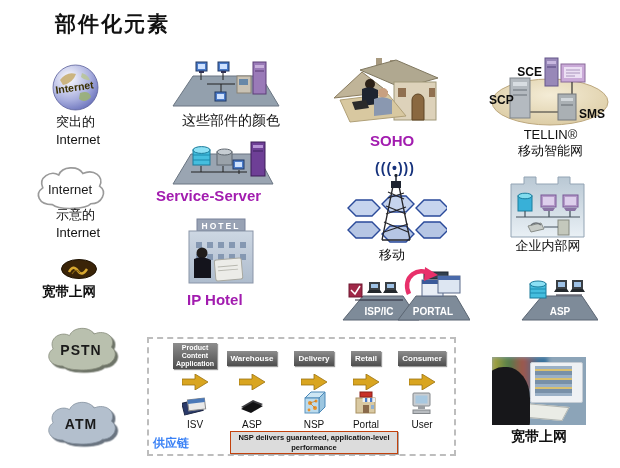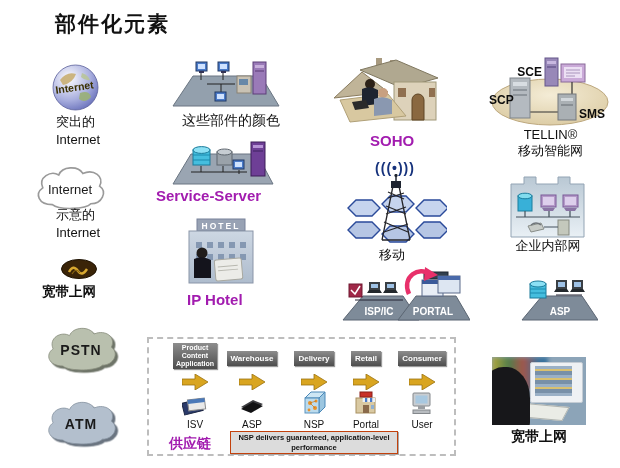--- a/index.html
+++ b/index.html
@@ -27,21 +27,21 @@
       color:#fff;font-weight:bold;font-size:8px;line-height:1.15;padding:3px 4px;
       white-space:pre-line;box-shadow:1px 1px 1px #999;}
   .sc-stage.small{font-size:7px;padding:1px 3px;}
   .sc-arrow{position:absolute;left:50%;margin-left:-13px;top:31px;}
   .sc-icon{position:absolute;left:50%;margin-left:-13px;top:49px;}
   .sc-role{position:absolute;left:0;width:100%;top:76px;font-size:10px;color:#111;}
   .sc-banner{position:absolute;left:81px;top:92px;width:166px;height:21px;
       background:#dcdcdc;border:1px solid #c2410c;box-shadow:1px 1px 0 #aaa;
       display:flex;align-items:center;justify-content:center;text-align:center;
       font-size:7.5px;font-weight:bold;color:#111;line-height:1.3;white-space:pre-line;}
-  .sc-caption{position:absolute;left:20px;top:96px;font-size:14px;font-weight:bold;color:#a21caf;}
+  .sc-caption{position:absolute;left:4px;top:96px;font-size:12px;font-weight:bold;color:#3b82f6;}
   
   .photo{width:94px;height:68px;background:#8ca4b8;overflow:hidden;position:absolute;}
   .photo .blur{position:absolute;left:0;top:0;width:60%;height:48%;
       background:linear-gradient(90deg,#b8a828 0%,#487838 30%,#a84838 55%,#286898 85%);
       filter:blur(2px);opacity:.85;}
   .photo .monitor{position:absolute;left:40%;top:7%;width:55%;height:58%;
       background:#eef1f4;border:1px solid #c4ccd4;border-radius:2px;}
   .photo .screen{position:absolute;left:9%;top:9%;width:72%;height:76%;
       background:repeating-linear-gradient(#9ab0c6 0 3px,#d8c070 3px 5px,#7890a8 5px 9px);}
   .photo .keyboard{position:absolute;left:30%;top:70%;width:48%;height:17%;

